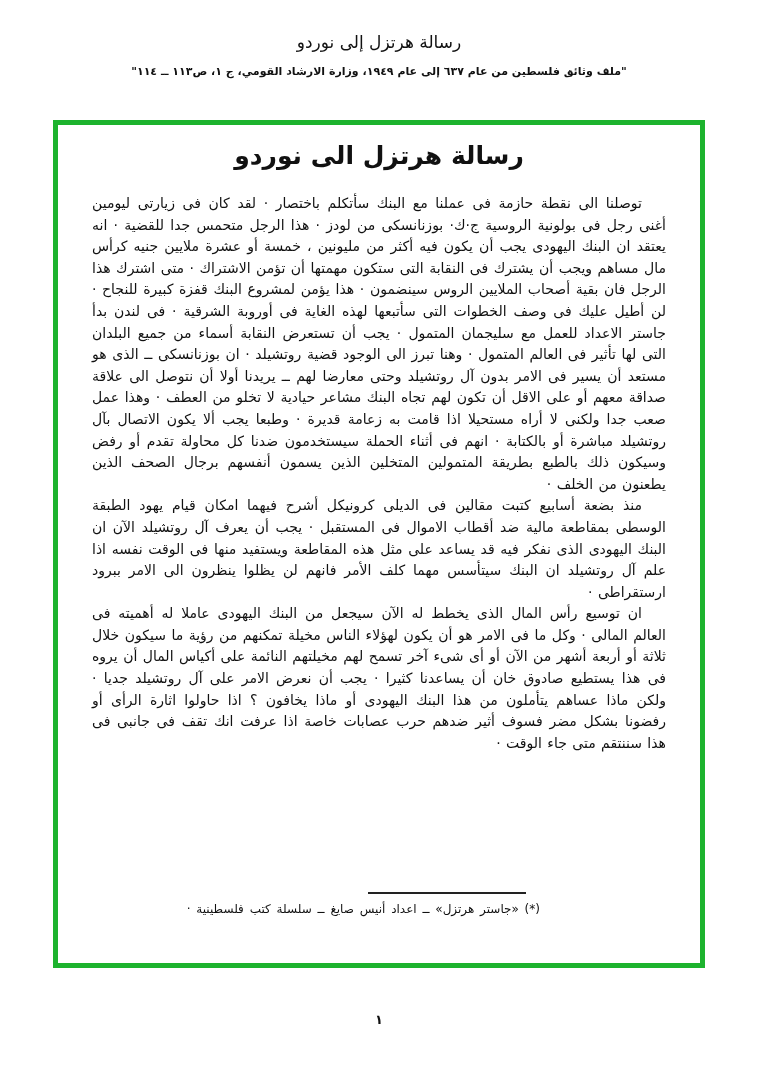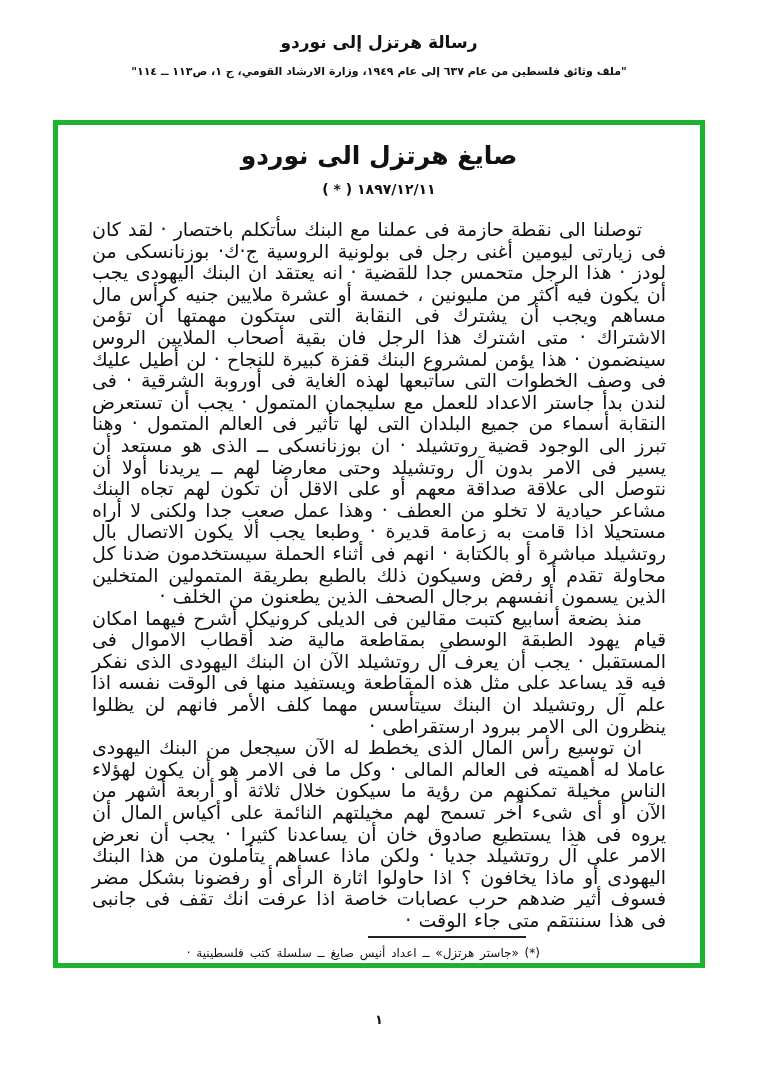--- a/index.html
+++ b/index.html
@@ -8,21 +8,21 @@
     width: 758px;
     height: 1078px;
     margin: 0 auto;
     font-family: "DejaVu Sans", sans-serif;
     color: #111111;
     overflow: hidden;
   }
   .page-header { padding-top: 30px; text-align: center; direction: rtl; }
   .page-title {
     font-size: 17px;
-    font-weight: bold;
+    font-weight: normal;
     line-height: 24px;
   }
   .source-line {
     margin-top: 9px;
     font-size: 11px;
     font-weight: bold;
     line-height: 17px;
     letter-spacing: 0.2px;
   }
   .letter-frame {
@@ -53,21 +53,21 @@
   .letter-date {
     text-align: center;
     font-size: 14px;
     font-weight: bold;
     margin-top: 8px;
     line-height: 18px;
   }
   .letter-body {
     flex: 1 1 auto;
     margin-top: 21px;
-    font-size: 19px;
+    font-size: 14px;
     line-height: 21.6px;
     text-align: justify;
     word-spacing: 1px;
   }
   .letter-body p {
     text-indent: 24px;
     text-align: justify;
   }
   .footnote-rule {
     width: 158px;
@@ -89,22 +89,21 @@
 </style>
 </head>
 <body>
 
 <div class="page-header">
   <div class="page-title">رسالة هرتزل إلى نوردو</div>
   <div class="source-line">"ملف وثائق فلسطين من عام ٦٣٧ إلى عام ١٩٤٩، وزارة الارشاد القومي، ج ١، ص١١٣ ــ ١١٤"</div>
 </div>
 
 <div class="letter-frame">
-  <div class="letter-title">صايغ هرتزل الى نوردو</div>
-  <div class="letter-date">١٨٩٧/١٢/١١ ( * )</div>
+  <div class="letter-title">رسالة هرتزل الى نوردو</div>
   <div class="letter-body">
     <p>توصلنا الى نقطة حازمة فى عملنا مع البنك سأتكلم باختصار · لقد كان فى زيارتى ليومين أغنى رجل فى بولونية الروسية ج·ك· بوزنانسكى من لودز · هذا الرجل متحمس جدا للقضية · انه يعتقد ان البنك اليهودى يجب أن يكون فيه أكثر من مليونين ، خمسة أو عشرة ملايين جنيه كرأس مال مساهم ويجب أن يشترك فى النقابة التى ستكون مهمتها أن تؤمن الاشتراك · متى اشترك هذا الرجل فان بقية أصحاب الملايين الروس سينضمون · هذا يؤمن لمشروع البنك قفزة كبيرة للنجاح · لن أطيل عليك فى وصف الخطوات التى سأتبعها لهذه الغاية فى أوروبة الشرقية · فى لندن بدأ جاستر الاعداد للعمل مع سليجمان المتمول · يجب أن تستعرض النقابة أسماء من جميع البلدان التى لها تأثير فى العالم المتمول · وهنا تبرز الى الوجود قضية روتشيلد · ان بوزنانسكى ــ الذى هو مستعد أن يسير فى الامر بدون آل روتشيلد وحتى معارضا لهم ــ يريدنا أولا أن نتوصل الى علاقة صداقة معهم أو على الاقل أن تكون لهم تجاه البنك مشاعر حيادية لا تخلو من العطف · وهذا عمل صعب جدا ولكنى لا أراه مستحيلا اذا قامت به زعامة قديرة · وطبعا يجب ألا يكون الاتصال بآل روتشيلد مباشرة أو بالكتابة · انهم فى أثناء الحملة سيستخدمون ضدنا كل محاولة تقدم أو رفض وسيكون ذلك بالطبع بطريقة المتمولين المتخلين الذين يسمون أنفسهم برجال الصحف الذين يطعنون من الخلف ·</p>
     <p>منذ بضعة أسابيع كتبت مقالين فى الديلى كرونيكل أشرح فيهما امكان قيام يهود الطبقة الوسطى بمقاطعة مالية ضد أقطاب الاموال فى المستقبل · يجب أن يعرف آل روتشيلد الآن ان البنك اليهودى الذى نفكر فيه قد يساعد على مثل هذه المقاطعة ويستفيد منها فى الوقت نفسه اذا علم آل روتشيلد ان البنك سيتأسس مهما كلف الأمر فانهم لن يظلوا ينظرون الى الامر ببرود ارستقراطى ·</p>
     <p>ان توسيع رأس المال الذى يخطط له الآن سيجعل من البنك اليهودى عاملا له أهميته فى العالم المالى · وكل ما فى الامر هو أن يكون لهؤلاء الناس مخيلة تمكنهم من رؤية ما سيكون خلال ثلاثة أو أربعة أشهر من الآن أو أى شىء آخر تسمح لهم مخيلتهم النائمة على أكياس المال أن يروه فى هذا يستطيع صادوق خان أن يساعدنا كثيرا · يجب أن نعرض الامر على آل روتشيلد جديا · ولكن ماذا عساهم يتأملون من هذا البنك اليهودى أو ماذا يخافون ؟ اذا حاولوا اثارة الرأى أو رفضونا بشكل مضر فسوف أثير ضدهم حرب عصابات خاصة اذا عرفت انك تقف فى جانبى فى هذا سننتقم متى جاء الوقت ·</p>
   </div>
   <div class="footnote-rule"></div>
   <div class="footnote-text">(*) «جاستر هرتزل» ــ اعداد أنيس صايغ ــ سلسلة كتب فلسطينية ·</div>
 </div>
 
 <div class="page-number">١</div>

